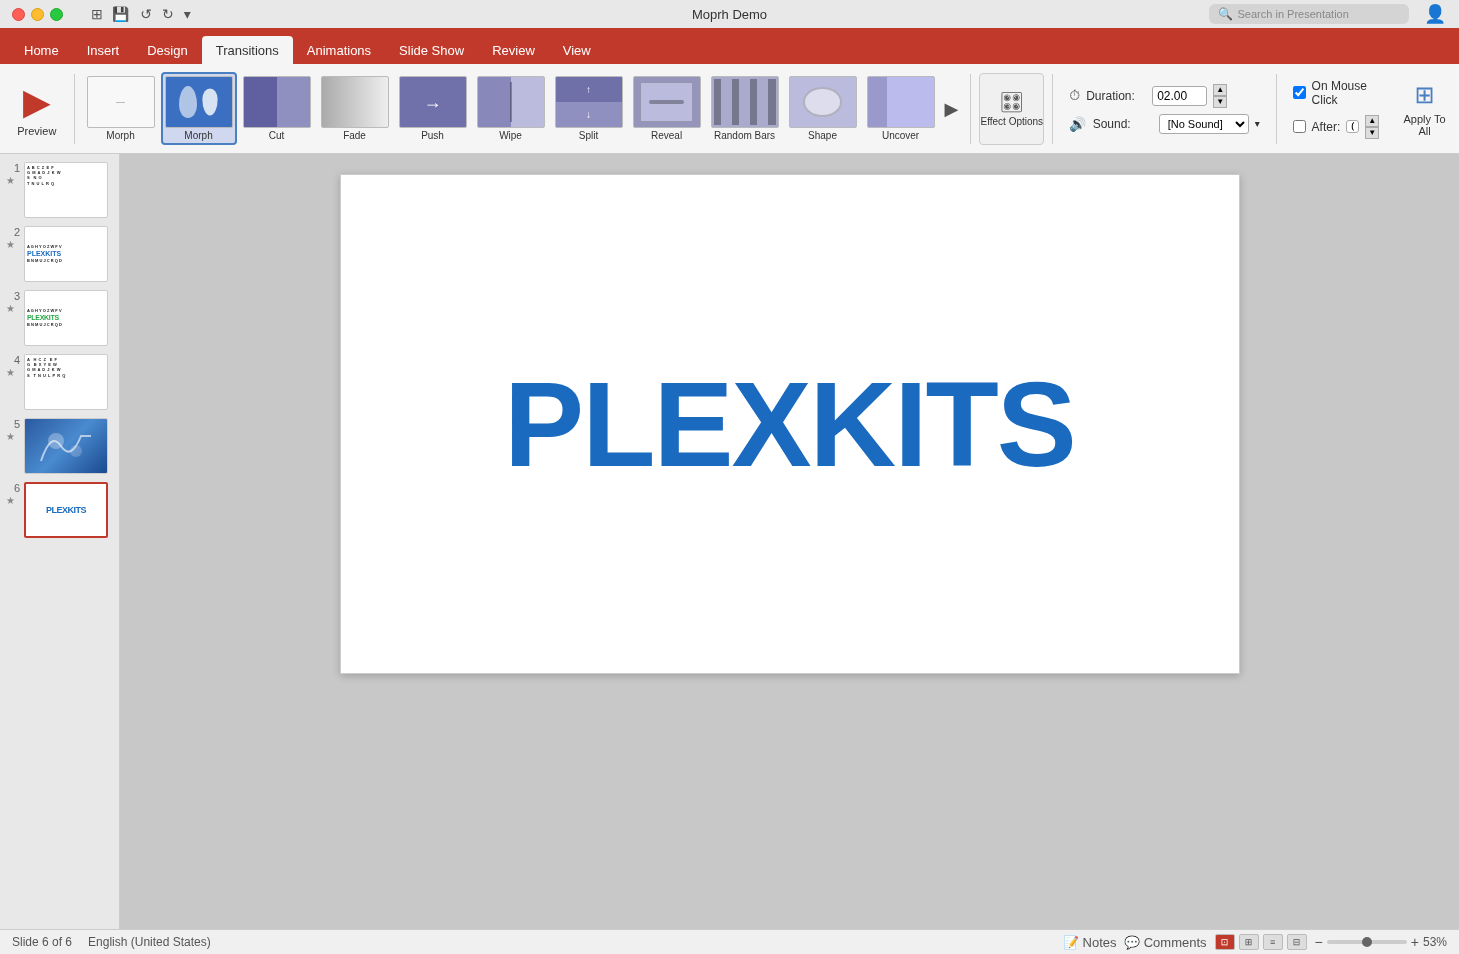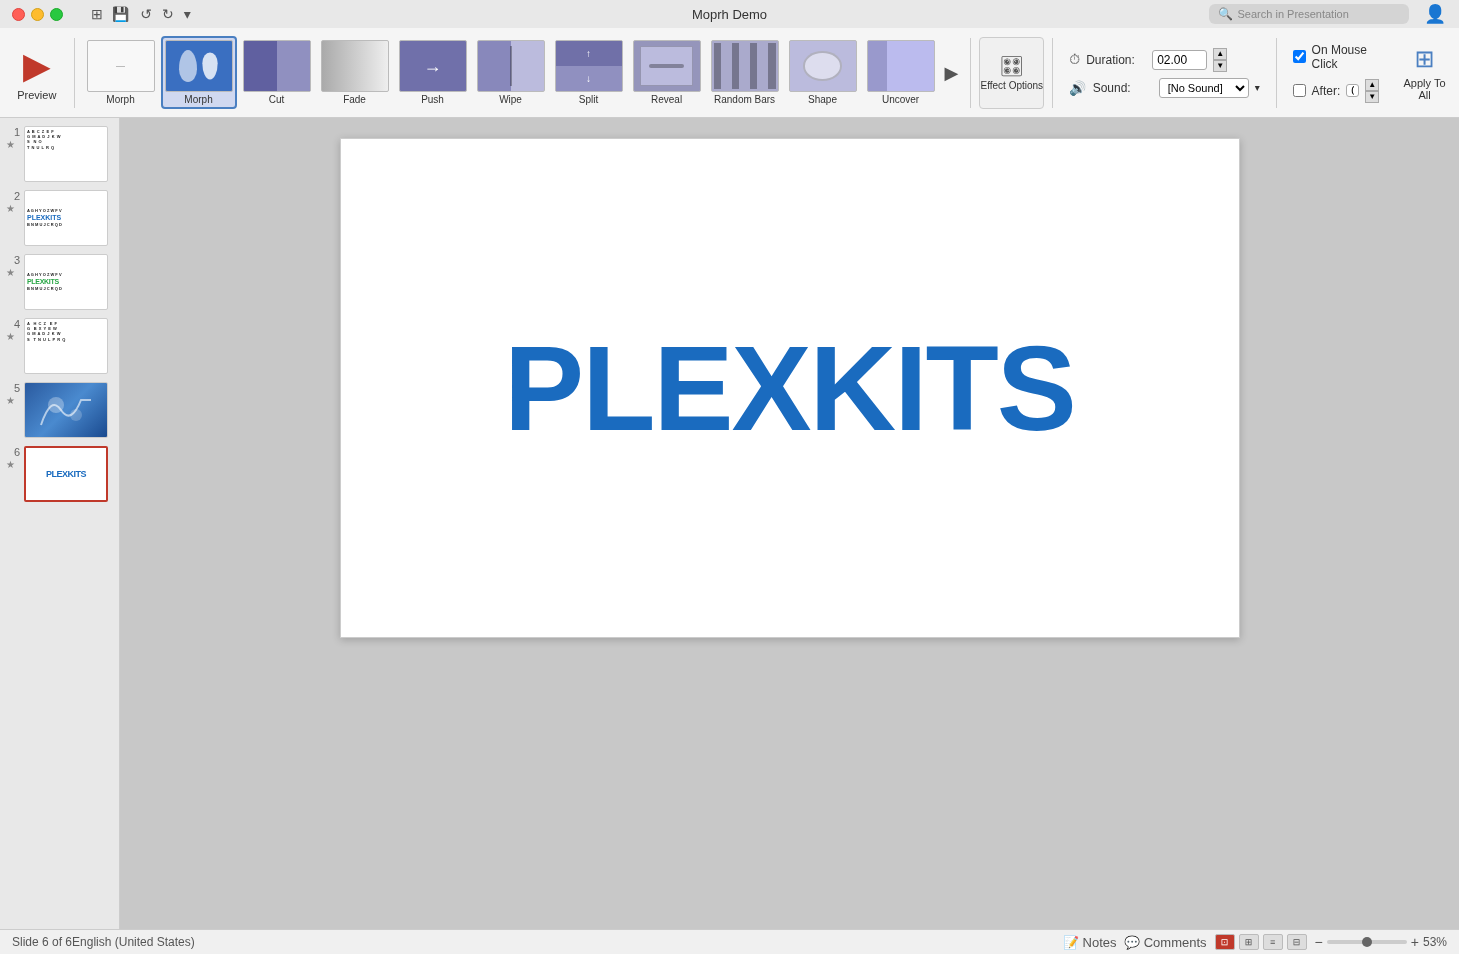--- a/index.html
+++ b/index.html
@@ -279,20 +279,21 @@
     
     .status-bar {
       background: #f0f0f0;
       border-top: 1px solid #ccc;
       height: 25px;
       display: flex;
       align-items: center;
       padding: 0 12px;
       font-size: 12px;
       color: #555;
+      gap: 16px;
     }
     .status-right {
       margin-left: auto;
       display: flex;
       align-items: center;
       gap: 8px;
     }
     .status-btn { font-size: 13px; color: #555; cursor: pointer; display: flex; align-items: center; gap: 3px; }
     .view-btns { display: flex; gap: 4px; align-items: center; }
     .view-btn { width: 20px; height: 16px; background: #ddd; border: 1px solid #bbb; cursor: pointer; display: flex; align-items: center; justify-content: center; font-size: 9px; border-radius: 2px; }
@@ -322,20 +323,30 @@
   <div class="title-bar-controls">
     <div class="search-bar">
       <span>🔍</span>
       <span style="font-size:11px;">Search in Presentation</span>
     </div>
     <span class="user-icon" style="margin-left:8px;">👤</span>
   </div>
 </div>
 
 <div class="ribbon">
+  <div class="ribbon-tabs">
+    <div class="ribbon-tab">Home</div>
+    <div class="ribbon-tab">Insert</div>
+    <div class="ribbon-tab">Design</div>
+    <div class="ribbon-tab active">Transitions</div>
+    <div class="ribbon-tab">Animations</div>
+    <div class="ribbon-tab">Slide Show</div>
+    <div class="ribbon-tab">Review</div>
+    <div class="ribbon-tab">View</div>
+  </div>
 
   <div class="ribbon-content">
 
     <div class="preview-btn">
       <span class="preview-icon">▶</span>
       <span class="preview-label">Preview</span>
     </div>
 
     <div class="ribbon-divider"></div>
 

